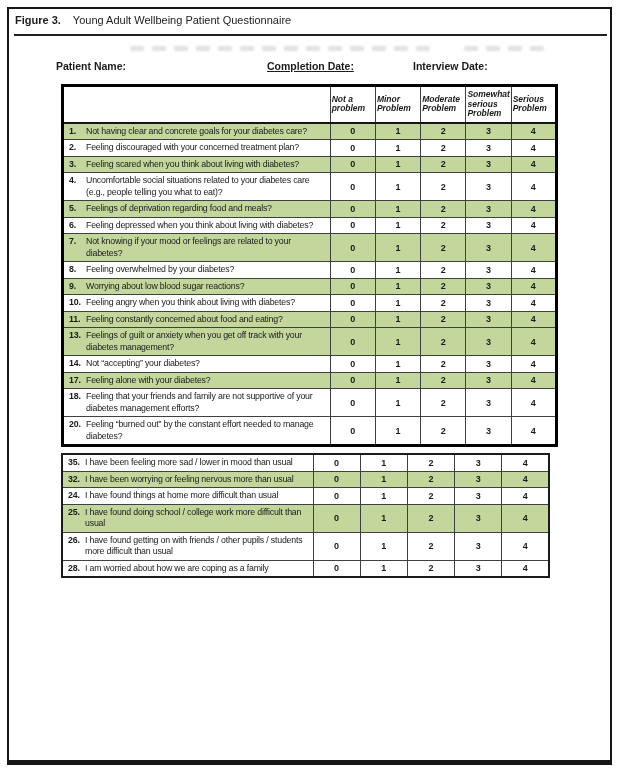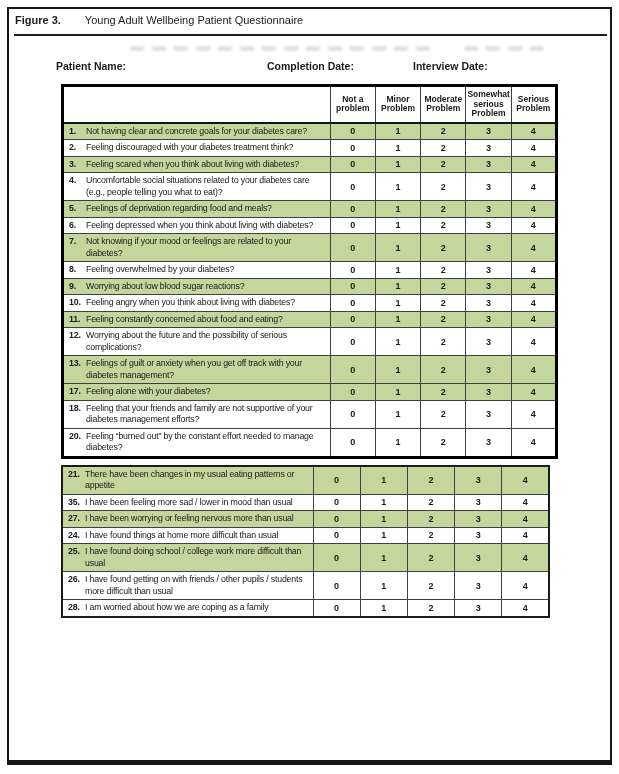--- a/index.html
+++ b/index.html
@@ -10,54 +10,54 @@
     color:#1c1c1c;
   }
   .canvas { position:relative; width:619px; height:774px; background:#fff; overflow:hidden; }
 
   .page {
     position:absolute; left:7px; top:7px; width:605px; height:758px;
     border:2px solid #161616; border-bottom-width:5px; background:#fff;
   }
 
   .caption { position:absolute; left:6px; top:5px; font-size:11px; white-space:nowrap; }
-  .fig-label { font-weight:bold; margin-right:24px; }
+  .fig-label { font-weight:bold; margin-right:12px; }
   .fig-title { font-weight:normal; color:#222; }
 
   .caption-rule { position:absolute; left:5px; top:25px; width:593px; height:2px; background:#1f1f1f; }
 
   .scan-artifact {
     position:absolute; height:5px; border-radius:2px;
     background:repeating-linear-gradient(90deg,#9a9a9a 0 14px,transparent 14px 22px);
     filter:blur(1px); opacity:.28;
   }
   .a1 { left:121px; top:37px; width:300px; }
   .a2 { left:455px; top:37px; width:80px; }
 
   .form-labels { position:absolute; left:0; top:51px; width:100%; font-size:10.5px; font-weight:bold; }
   .flabel { position:absolute; white-space:nowrap; }
   .fl-patient { left:47px; }
-  .fl-completion { left:258px; }
+  .fl-completion { left:258px;text-decoration:underline; }
   .fl-interview { left:404px; }
 
   .tables-wrap { position:absolute; left:52px; top:75px; width:505px; }
 
   table.qtable {
     border-collapse:collapse; table-layout:fixed; background:#fff;
     font-size:8.8px; color:#1a1a1a;
   }
   .s1 { width:497px; border:3px solid #000; }
   .s2 { width:489px; border:2px solid #1b1b1b; margin-top:6px; }
 
   .qtable th, .qtable td { border:1px solid #404040; vertical-align:middle; }
   .s1 thead th { border-bottom:2px solid #141414; }
 
   th.rhead {
     font-weight:bold; font-size:8.5px; line-height:9.5px;
-    text-align:center; padding:3px 1px; background:#fff;
+    text-align:left; padding:3px 1px; background:#fff;font-style:italic;
   }
   th.qhead { background:#fff; }
 
   tr.shaded td { background:var(--row-green, #c3d69b); }
 
   td.qcell {
     position:relative; padding:2px 3px 2px 22px;
     line-height:11.5px; letter-spacing:-0.2px; text-align:left;
   }
   .qnum { position:absolute; left:5px; top:2px; font-weight:bold; }
@@ -108,21 +108,21 @@
         <tbody id="tbody-s1">
             <tr class="shaded">
               <td class="qcell"><span class="qnum">1.</span><span class="qtext">Not having clear and concrete goals for your diabetes care?</span></td>
               <td class="rcell">0</td>
               <td class="rcell">1</td>
               <td class="rcell">2</td>
               <td class="rcell">3</td>
               <td class="rcell">4</td>
             </tr>
             <tr>
-              <td class="qcell"><span class="qnum">2.</span><span class="qtext">Feeling discouraged with your diabetes treatment think?</span></td>
+              <td class="qcell"><span class="qnum">2.</span><span class="qtext">Feeling discouraged with your concerned treatment plan?</span></td>
               <td class="rcell">0</td>
               <td class="rcell">1</td>
               <td class="rcell">2</td>
               <td class="rcell">3</td>
               <td class="rcell">4</td>
             </tr>
             <tr class="shaded">
               <td class="qcell"><span class="qnum">3.</span><span class="qtext">Feeling scared when you think about living with diabetes?</span></td>
               <td class="rcell">0</td>
               <td class="rcell">1</td>
@@ -187,30 +187,30 @@
               <td class="rcell">4</td>
             </tr>
             <tr class="shaded">
               <td class="qcell"><span class="qnum">11.</span><span class="qtext">Feeling constantly concerned about food and eating?</span></td>
               <td class="rcell">0</td>
               <td class="rcell">1</td>
               <td class="rcell">2</td>
               <td class="rcell">3</td>
               <td class="rcell">4</td>
             </tr>
-            <tr>
-              <td class="qcell"><span class="qnum">12.</span><span class="qtext">Worrying about the future and the possibility of serious complications?</span></td>
-              <td class="rcell">0</td>
-              <td class="rcell">1</td>
-              <td class="rcell">2</td>
-              <td class="rcell">3</td>
-              <td class="rcell">4</td>
-            </tr>
             <tr class="shaded">
               <td class="qcell"><span class="qnum">13.</span><span class="qtext">Feelings of guilt or anxiety when you get off track with your diabetes management?</span></td>
+              <td class="rcell">0</td>
+              <td class="rcell">1</td>
+              <td class="rcell">2</td>
+              <td class="rcell">3</td>
+              <td class="rcell">4</td>
+            </tr>
+            <tr>
+              <td class="qcell"><span class="qnum">14.</span><span class="qtext">Not “accepting” your diabetes?</span></td>
               <td class="rcell">0</td>
               <td class="rcell">1</td>
               <td class="rcell">2</td>
               <td class="rcell">3</td>
               <td class="rcell">4</td>
             </tr>
             <tr class="shaded">
               <td class="qcell"><span class="qnum">17.</span><span class="qtext">Feeling alone with your diabetes?</span></td>
               <td class="rcell">0</td>
               <td class="rcell">1</td>
@@ -240,38 +240,30 @@
       <table class="qtable s2">
         <colgroup>
           <col style="width:250px">
             <col style="width:47px">
             <col style="width:47px">
             <col style="width:47px">
             <col style="width:47px">
             <col style="width:47px">
         </colgroup>
         <tbody id="tbody-s2">
-            <tr class="shaded">
-              <td class="qcell"><span class="qnum">21.</span><span class="qtext">There have been changes in my usual eating patterns or appetite</span></td>
-              <td class="rcell">0</td>
-              <td class="rcell">1</td>
-              <td class="rcell">2</td>
-              <td class="rcell">3</td>
-              <td class="rcell">4</td>
-            </tr>
             <tr>
               <td class="qcell"><span class="qnum">35.</span><span class="qtext">I have been feeling more sad / lower in mood than usual</span></td>
               <td class="rcell">0</td>
               <td class="rcell">1</td>
               <td class="rcell">2</td>
               <td class="rcell">3</td>
               <td class="rcell">4</td>
             </tr>
             <tr class="shaded">
-              <td class="qcell"><span class="qnum">27.</span><span class="qtext">I have been worrying or feeling nervous more than usual</span></td>
+              <td class="qcell"><span class="qnum">32.</span><span class="qtext">I have been worrying or feeling nervous more than usual</span></td>
               <td class="rcell">0</td>
               <td class="rcell">1</td>
               <td class="rcell">2</td>
               <td class="rcell">3</td>
               <td class="rcell">4</td>
             </tr>
             <tr>
               <td class="qcell"><span class="qnum">24.</span><span class="qtext">I have found things at home more difficult than usual</span></td>
               <td class="rcell">0</td>
               <td class="rcell">1</td>

